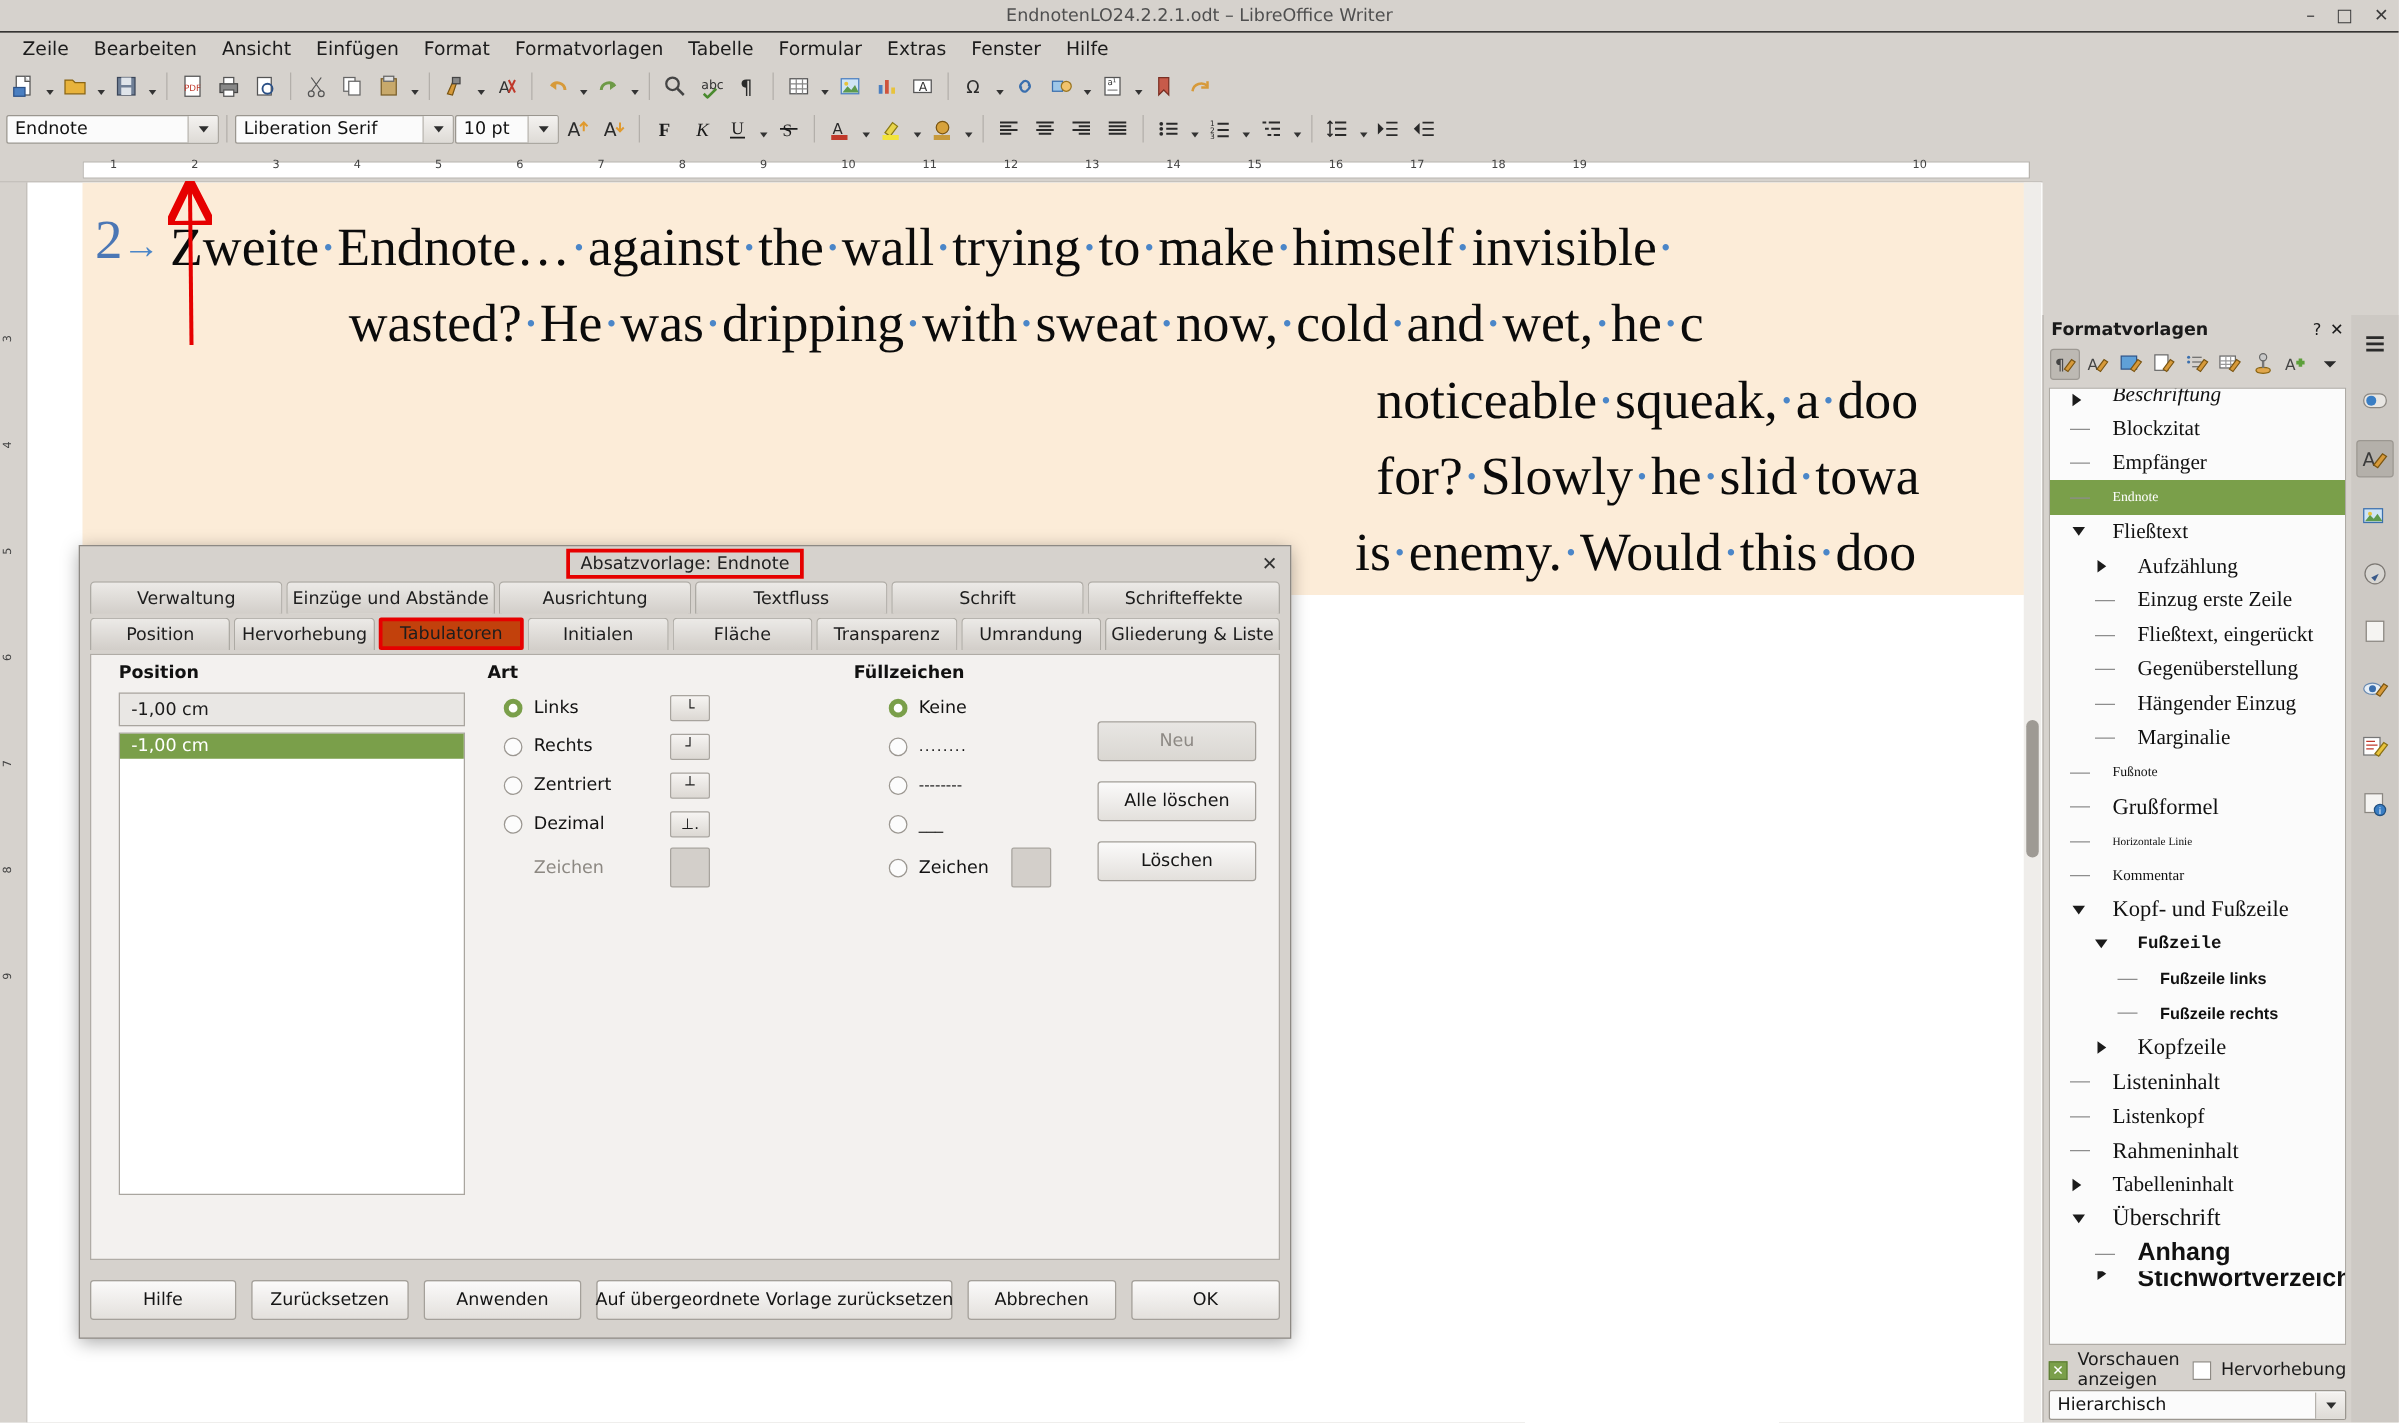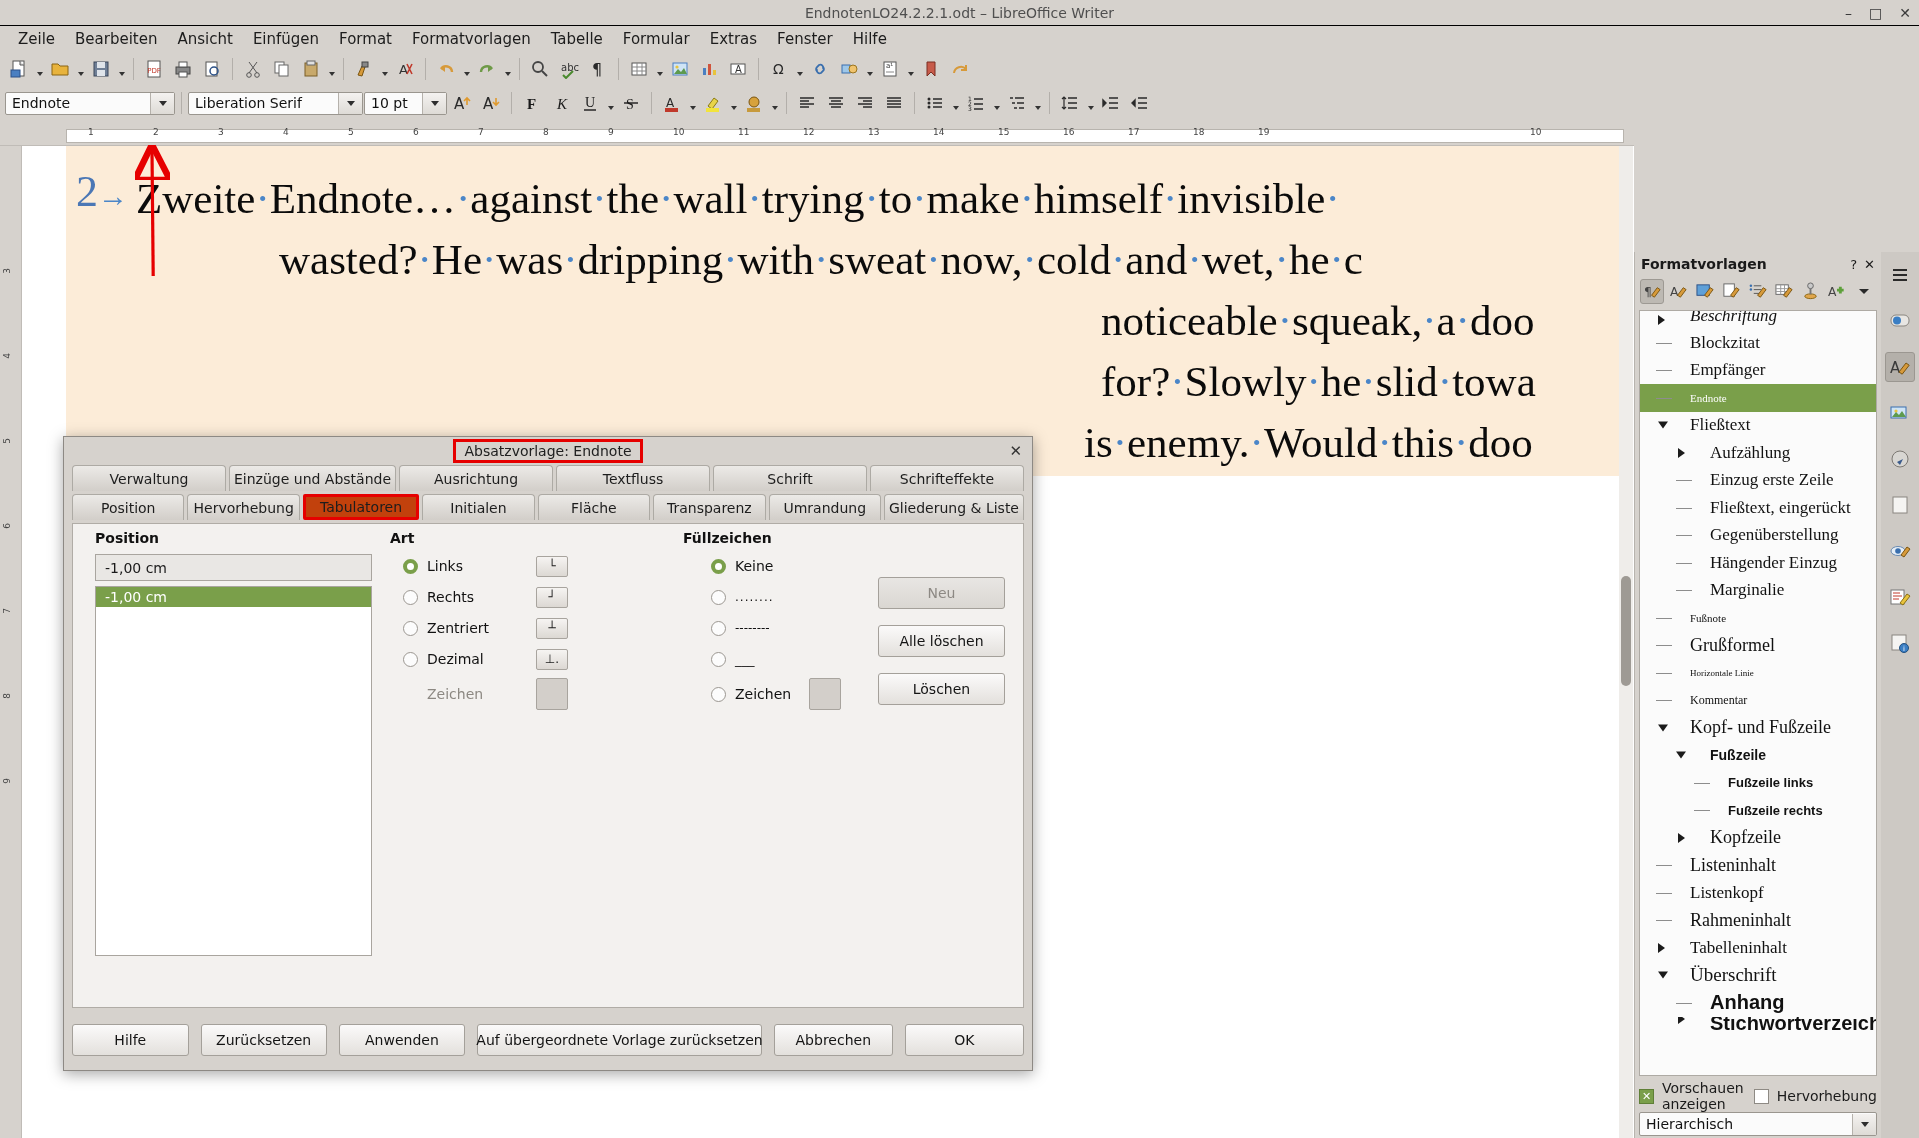--- a/index.html
+++ b/index.html
@@ -806,21 +806,21 @@
       <div class="srow">
         <span class="tw">
             <span class="tri open"></span>
           </span>
         <span class="lbl" style="font-size:18px;">Kopf- und Fußzeile</span>
       </div>
       <div class="srow">
         <span class="tw" style="width:66px;">
             <span class="tri open" style="left:32px;"></span>
           </span>
-        <span class="lbl" style="font-family:Liberation Sans, sans-serif; font-weight:bold; font-size:14px;text-align:right;">Fußzeile</span>
+        <span class="lbl" style="font-family:Liberation Mono, monospace; font-weight:bold; font-size:14px;text-align:right;">Fußzeile</span>
       </div>
       <div class="srow">
         <span class="tw" style="width:84px;">
             <span class="dash" style="left:50px;"></span>
           </span>
         <span class="lbl" style="font-family:'Liberation Sans',sans-serif; font-weight:bold; font-size:13px;">Fußzeile links</span>
       </div>
       <div class="srow">
         <span class="tw" style="width:84px;">
             <span class="dash" style="left:50px;"></span>

